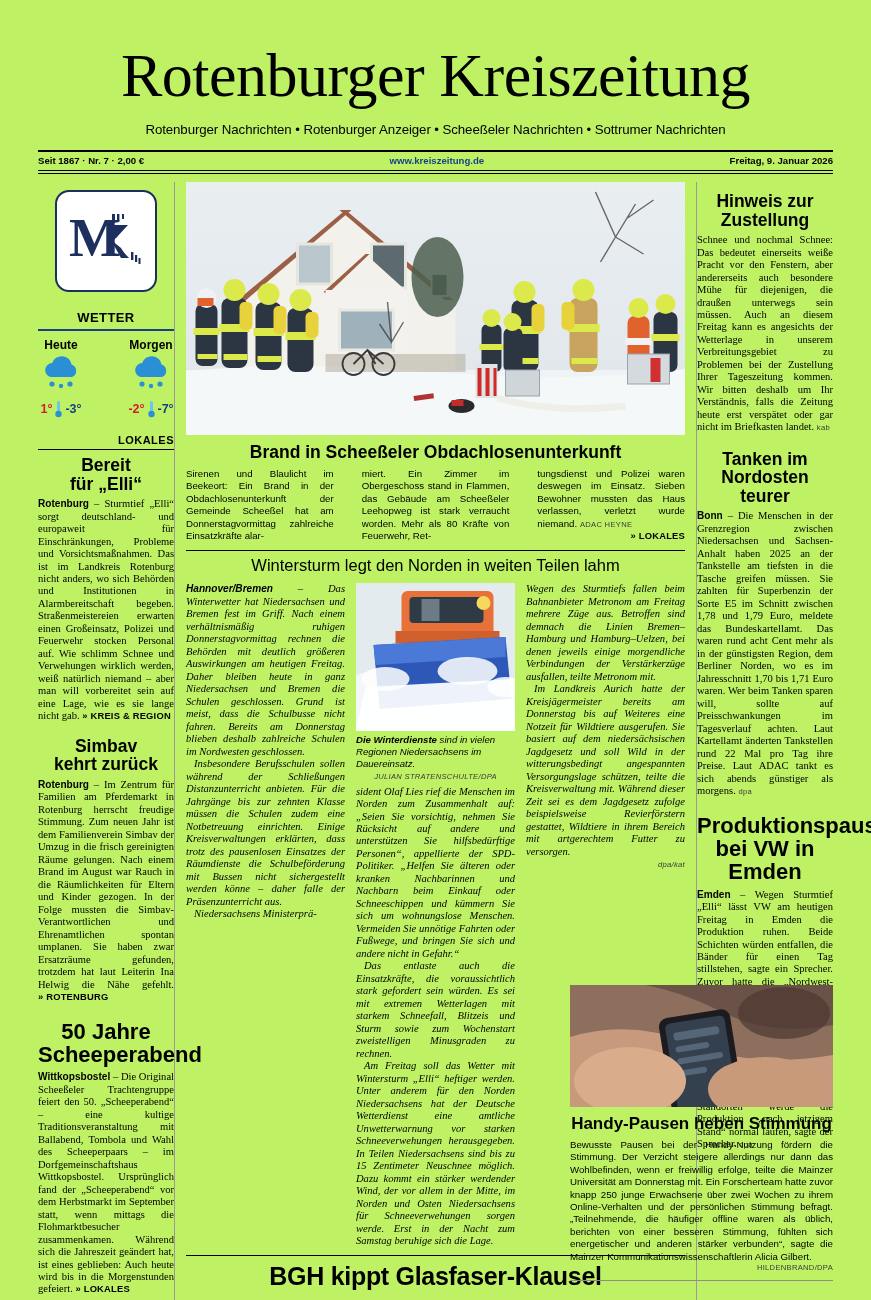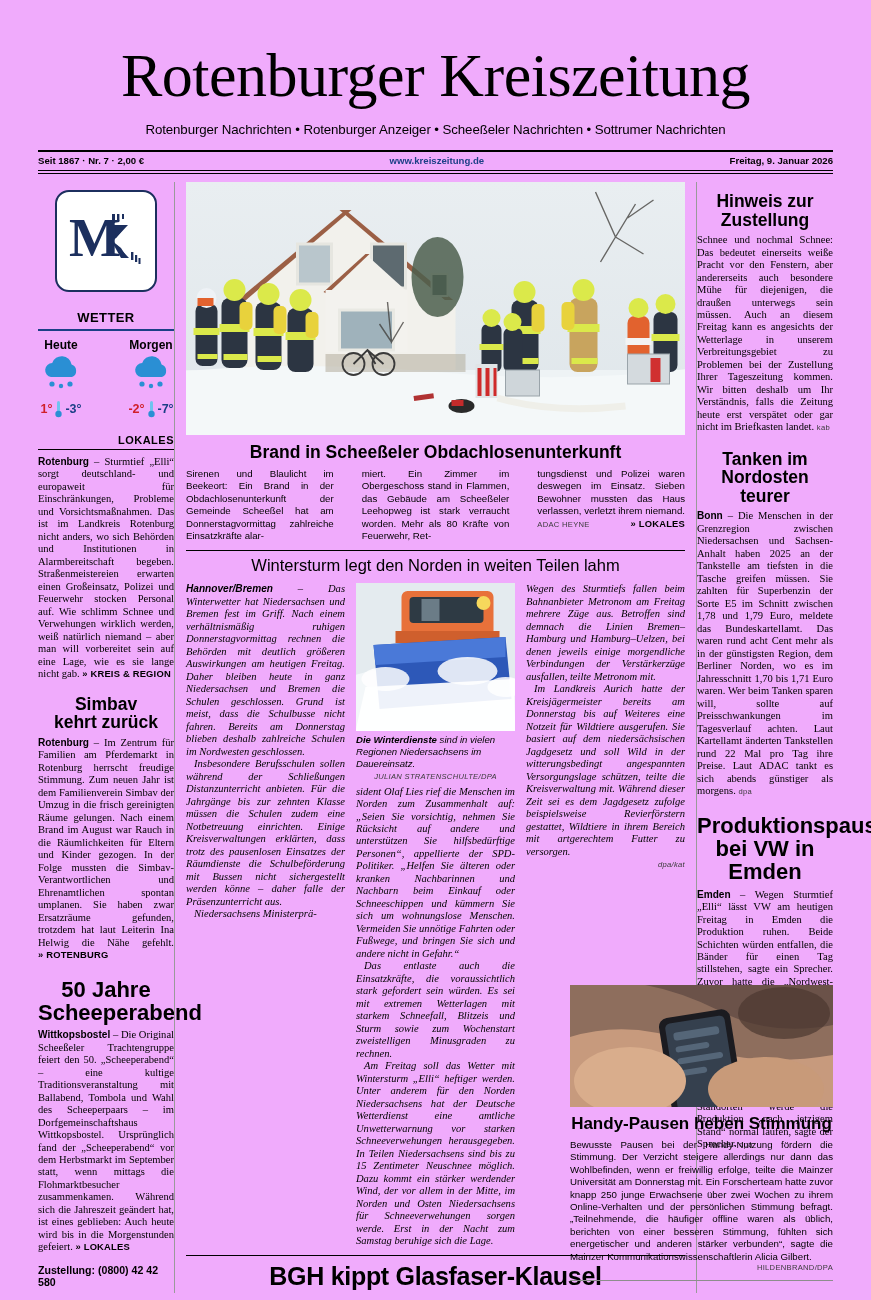--- a/index.html
+++ b/index.html
@@ -10,21 +10,21 @@
   }
   body {
     font-family: "Liberation Serif", serif;
     color: #000;
   }
   #page {
     position: relative;
     width: 871px;
     height: 1300px;
     margin: 0 auto;
-    background: #f0abfc;
+    background: #bef264;
     overflow: hidden;
     box-sizing: border-box;
     padding: 0 38px;
   }
 
   
   .masthead-title {
     font-family: "Liberation Serif", serif;
     font-size: 62px;
     font-weight: 400;
@@ -400,20 +400,22 @@
               <span class="t-lo">-7°</span>
             </div>
           </div>
         </div>
       </div>
 
       <div class="kicker">LOKALES</div>
       <div class="kicker-rule"></div>
 
       <article>
+        <h2 class="side-head" style="white-space:pre-line">Bereit
+für „Elli“</h2>
         <div class="body">
           <p class="first"><b>Rotenburg</b><span> – </span><span>Sturmtief „Elli“ sorgt deutschland- und europaweit für Einschränkungen, Probleme und Vorsichtsmaßnahmen. Das ist im Landkreis Rotenburg nicht anders, wo sich Behörden und Institutionen in Alarmbereitschaft begeben. Straßenmeistereien erwarten einen Großeinsatz, Polizei und Feuerwehr stocken Personal auf. Wie schlimm Schnee und Verwehungen wirklich werden, weiß natürlich niemand – aber man will vorbereitet sein auf eine Lage, wie es sie lange nicht gab.</span> <span class="ref">» KREIS &amp; REGION</span></p>
         </div>
       </article>
 
       <article style="margin-top:14px">
         <h2 class="side-head" style="white-space:pre-line">Simbav
 kehrt zurück</h2>
         <div class="body">
           <p class="first"><b>Rotenburg</b><span> – </span><span>Im Zentrum für Familien am Pferdemarkt in Rotenburg herrscht freudige Stimmung. Zum neuen Jahr ist dem Familienverein Simbav der Umzug in die frisch gereinigten Räume gelungen. Nach einem Brand im August war Rauch in die Räumlichkeiten für Eltern und Kinder gezogen. In der Folge mussten die Simbav-Verantwortlichen und Ehrenamtlichen spontan umplanen. Sie haben zwar Ersatzräume gefunden, trotzdem hat laut Leiterin Ina Helwig die Nähe gefehlt.</span> <span class="ref">» ROTENBURG</span></p>
@@ -556,21 +558,21 @@
               <rect x="238" y="214" width="20" height="5" fill="#b03232" transform="rotate(-8 238 214)"></rect>
             </g>
           </svg>
         </div>
         <figcaption>
           <div class="photo-cap-head">Brand in Scheeßeler Obdachlosenunterkunft</div>
           <div class="cap3">
             <div>Sirenen und Blaulicht im Beekeort: Ein Brand in der Obdachlosenunterkunft der Gemeinde Scheeßel hat am Donnerstagvormittag zahlreiche Einsatzkräfte alar-</div>
             <div>miert. Ein Zimmer im Obergeschoss stand in Flammen, das Gebäude am Scheeßeler Leehopweg ist stark verraucht worden. Mehr als 80 Kräfte von Feuerwehr, Ret-</div>
             <div>
-              <span>tungsdienst und Polizei waren deswegen im Einsatz. Sieben Bewohner mussten das Haus verlassen, verletzt ihrem niemand.</span>
+              <span>tungsdienst und Polizei waren deswegen im Einsatz. Sieben Bewohner mussten das Haus verlassen, verletzt wurde niemand.</span>
               <span class="credit">ADAC HEYNE</span>
               <span class="ref credit-r">» LOKALES</span>
             </div>
           </div>
         </figcaption>
       </figure>
 
       <div class="thickrule"></div>
 
       <article>

